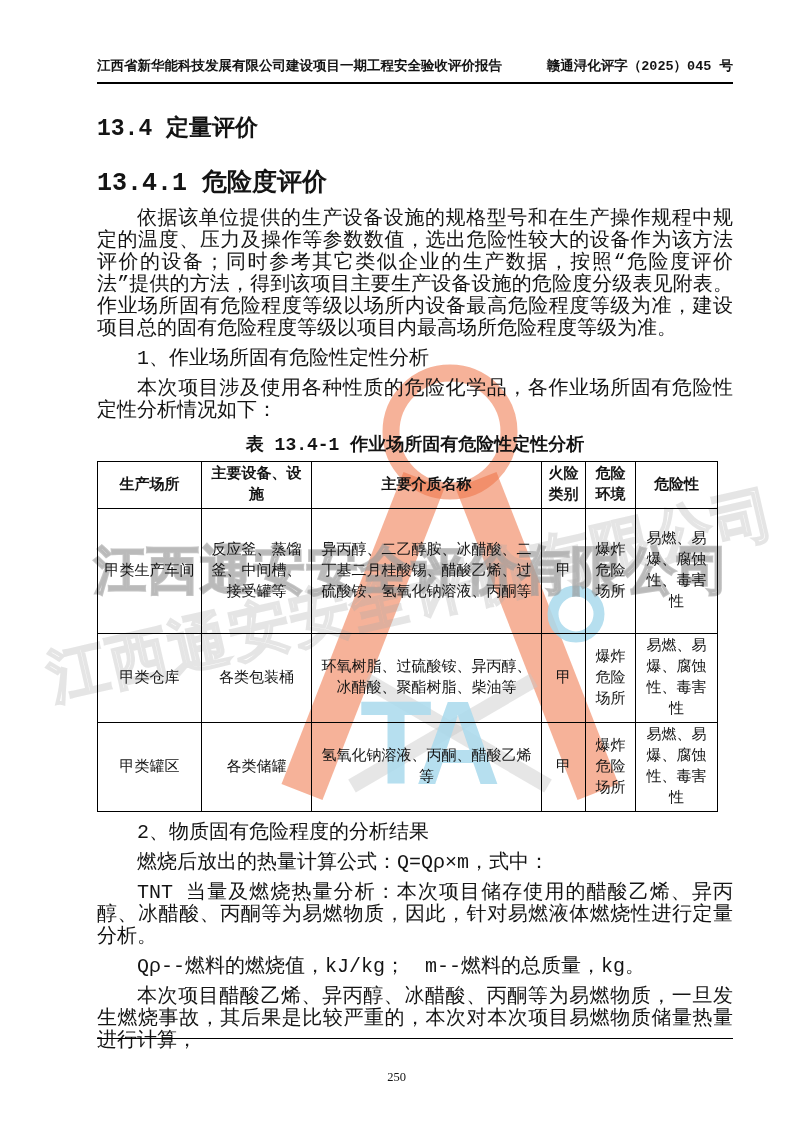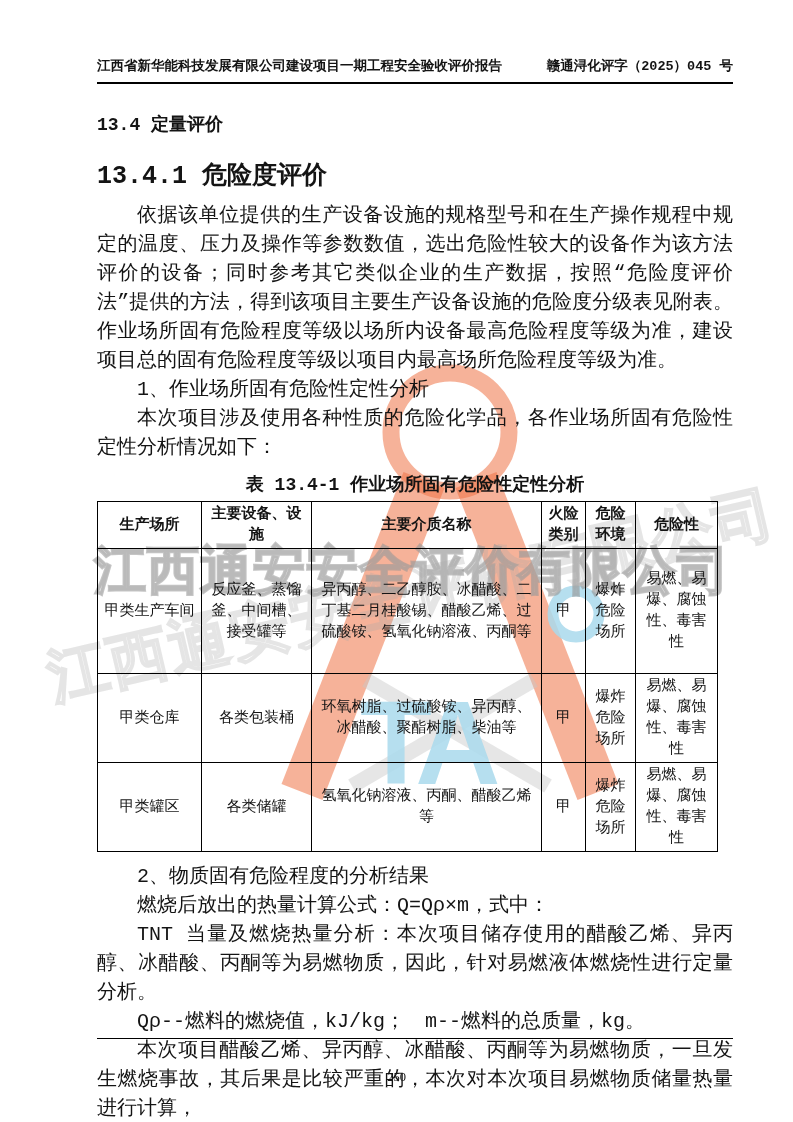--- a/index.html
+++ b/index.html
@@ -26,25 +26,25 @@
     transform:rotate(-13deg);transform-origin:left top;
   }
   .wm-logo{position:absolute;left:262px;top:356px;}
   
   .page-content{position:relative;z-index:1;padding:57px 60px 0 97px;font-family:Liberation Mono, monospace;}
   .doc-header{
     display:flex;justify-content:space-between;align-items:flex-end;
     font-size:13.5px;font-weight:bold;
     border-bottom:2.2px solid #000;padding-bottom:7px;
   }
-  .h1{font-size:18px;font-weight:bold;margin:28px 0 0 0;}
+  .h1{font-size:23px;font-weight:bold;margin:28px 0 0 0;}
   .h2{font-size:25px;font-weight:bold;margin:22px 0 0 0;}
-  .para{font-size:20px;line-height:29px;text-align:justify;
+  .para{font-size:20px;line-height:22px;text-align:justify;
         text-indent:40px;margin:10px 0 0 0;}
-  .para.tight{margin-top:0;}
+  .para.tight{margin-top:8px;}
   .tbl-caption{font-size:18px;font-weight:bold;text-align:center;
                margin:10px 0 5px 0;}
   table.qual{border-collapse:collapse;width:568px;table-layout:fixed;}
   table.qual th,table.qual td{
     border:1.6px solid #000;text-align:center;vertical-align:middle;
     font-size:15px;line-height:21px;padding:2px 4px;word-break:break-all;
   }
   table.qual th{font-weight:bold;height:42px;}
   .col-place{width:104px}.col-equip{width:110px}.col-media{width:230px}
   .col-fire{width:44px}.col-env{width:50px}.col-hazard{width:82px}

